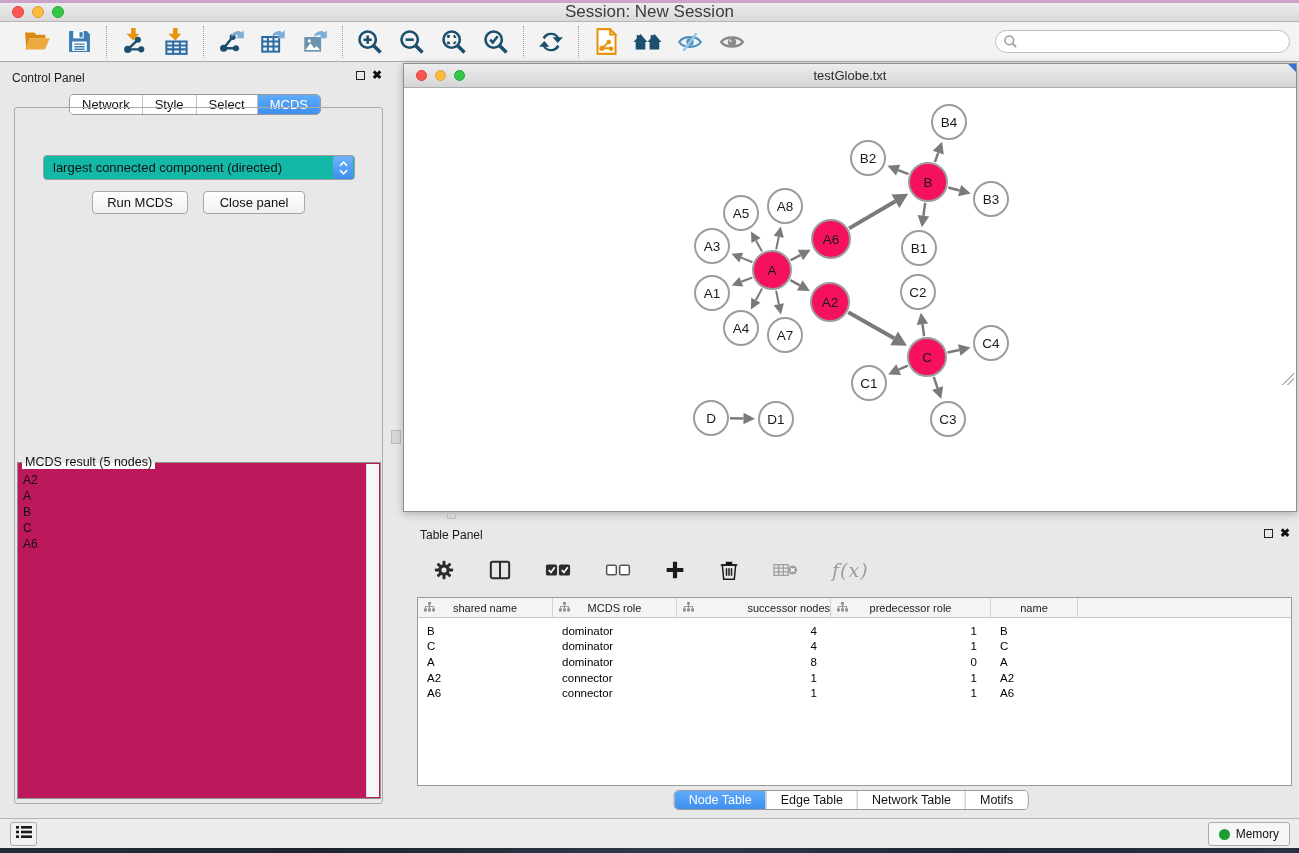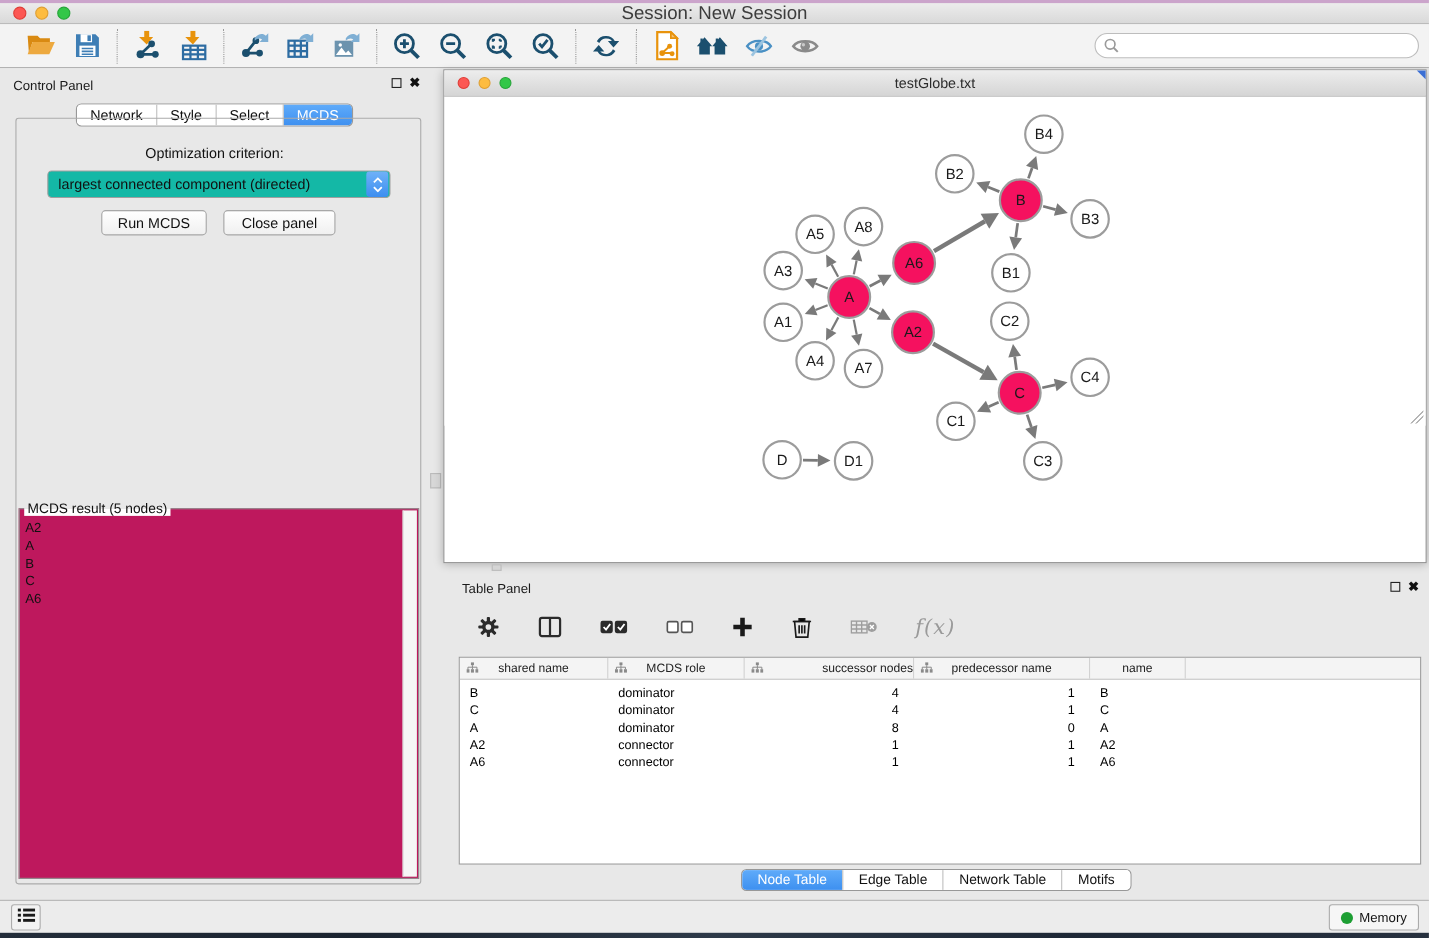--- a/index.html
+++ b/index.html
@@ -310,21 +310,20 @@
       <span class="float-btn"></span>
       <span class="close-btn">✖</span>
     </div>
     <div id="cp-tabs" class="seg">
         <span class="seg-item">Network</span>
         <span class="seg-item">Style</span>
         <span class="seg-item">Select</span>
         <span class="seg-item active">MCDS</span>
       </div>
     <div id="cp-content"></div>
-    <div id="opt-label">Optimization criterion:</div>
     <div id="criterion">
       <span class="val">largest connected component (directed)</span>
       <span class="stepper">
         <svg width="9" height="6" viewBox="0 0 10 6">
             <path d="M1 5 L5 1 L9 5" fill="none" stroke="#fff" stroke-width="1.8"></path>
           </svg>
         <svg width="9" height="6" viewBox="0 0 10 6">
             <path d="M1 1 L5 5 L9 1" fill="none" stroke="#fff" stroke-width="1.8"></path>
           </svg>
       </span>
@@ -548,21 +547,21 @@
           <div class="th" style="width: 160px;">
             <span class="colicon"><svg width="11" height="10" viewBox="0 0 12 11">
                 <g fill="#8a8a8a">
                   <rect x="4.5" y="0" width="3" height="3"></rect>
                   <rect x="0" y="7" width="3" height="3.4"></rect>
                   <rect x="4.5" y="7" width="3" height="3.4"></rect>
                   <rect x="9" y="7" width="3" height="3.4"></rect>
                 </g>
                 <path stroke="#8a8a8a" stroke-width="1" fill="none" d="M6 3v2M1.5 7V5h9v2M6 5v2"></path>
               </svg></span>
-            <span>predecessor name</span>
+            <span>predecessor role</span>
           </div>
           <div class="th" style="width: 87px;">
             <span>name</span>
           </div>
         </div>
       <div id="tbl-body" style="padding-top: 5px;">
           <div class="trow">
             <div class="td" style="width: 135px; text-align: left; padding: 0px 0px 0px 9px;">B</div>
             <div class="td" style="width: 124px; text-align: left; padding: 0px 0px 0px 9px;">dominator</div>
             <div class="td" style="width: 154px; text-align: right; padding: 0px 14px 0px 0px;">4</div>

